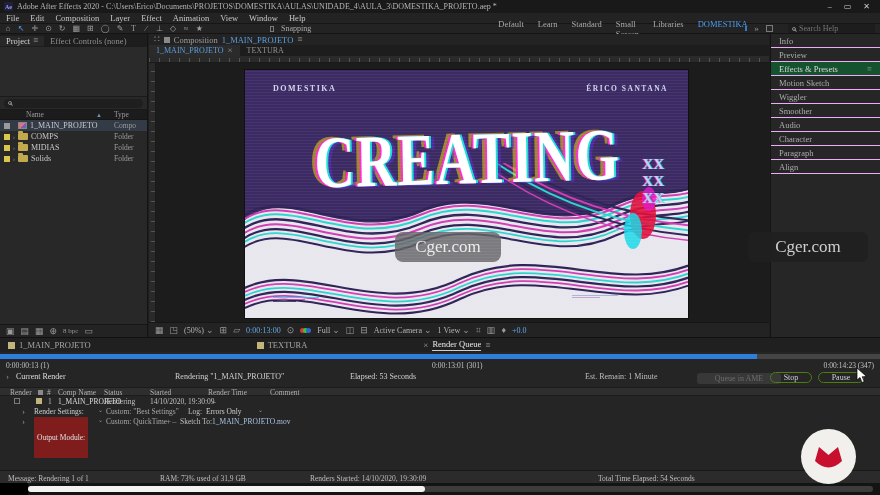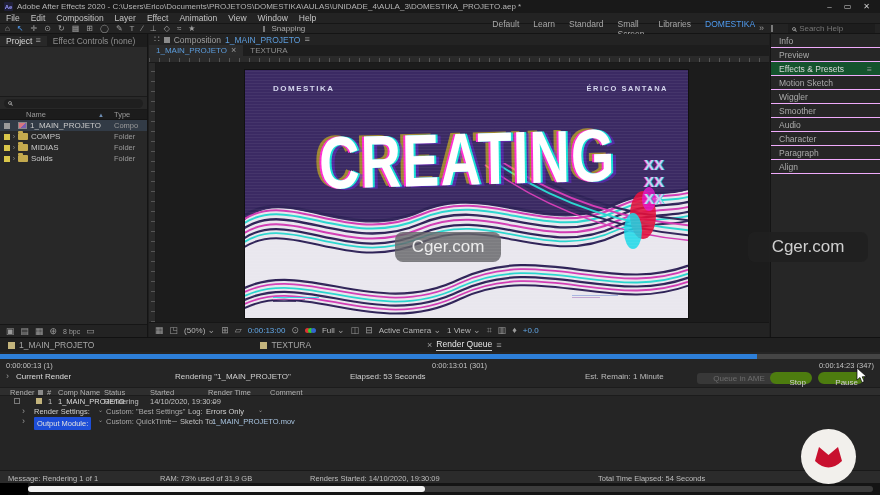--- a/index.html
+++ b/index.html
@@ -1,18 +1,18 @@
 <!DOCTYPE html>
 <html><head>
 <meta charset="utf-8">
 <style>
   *{margin:0;padding:0;box-sizing:border-box}
   html,body{background:#000}
   .app{position:relative;width:880px;height:495px;background:#1e1e1e;overflow:hidden;
-       font-family:Liberation Sans, sans-serif;color:#b8b8b8;font-size:8.5px;cursor:default}
+       font-family:Liberation Serif, serif;color:#b8b8b8;font-size:8.5px;cursor:default}
   .abs{position:absolute}
   .glyph{color:#9a9a9a;font-size:9px;line-height:1}
   
   #titlebar{left:0;top:0;width:880px;height:13px;background:#191919;display:flex;align-items:center;padding:0 4px;gap:4px}
   .ae-icon{width:9px;height:9px;background:#20203a;color:#9a9aff;font-size:6px;font-weight:bold;
            display:flex;align-items:center;justify-content:center;border-radius:1px}
   #title-text{color:#b5b5b5;font-size:8px;white-space:nowrap}
   #win-btns{margin-left:auto;display:flex;gap:12px;padding-right:6px}
   #win-btns span{color:#cfcfcf;font-size:8px}
   #menubar{left:0;top:13px;width:880px;height:11px;background:#232323;display:flex;align-items:center;gap:11px;padding:0 6px;border-bottom:1px solid #161616}
@@ -87,25 +87,25 @@
   
   #rq{left:0;top:337px;width:880px;height:133px;background:#252525;border-top:1px solid #111}
   #rq-tabs{height:14px;background:#202020;display:flex;align-items:center;gap:6px;padding:0 8px}
   .rqtab{display:flex;align-items:center;gap:4px;color:#a5a5a5;font-size:8.5px}
   .rqtab .sq{width:7px;height:7px;background:#c3b47c}
   .rqtab.active span.lbl{color:#e8e8e8;border-bottom:1px solid #cfcfcf;padding-bottom:1px}
   #rq-progress{position:absolute;left:0;top:16px;width:880px;height:5px;background:#454545}
   #rq-progress .fill{height:100%;background:#2d7fd9}
   #rq-times{position:absolute;left:0;top:23px;width:880px;height:10px;font-size:7.5px;color:#c2c2c2}
   #rq-current{position:absolute;left:0;top:34px;width:880px;height:13px;font-size:8px;color:#d0d0d0}
-  .pill{position:absolute;border:6px solid #4d7c0f;border-radius:7px;color:#cfcfcf;font-size:8px;height:11px;line-height:9px;text-align:right;background:transparent}
+  .pill{position:absolute;border:1px solid #4d7c0f;border-radius:7px;color:#cfcfcf;font-size:8px;height:11px;line-height:9px;text-align:center;background:transparent}
   .btn-dim{position:absolute;background:#383838;border-radius:3px;color:#6c6c6c;font-size:8px;height:11px;line-height:11px;text-align:center}
   #rq-thead{position:absolute;left:0;top:49px;width:880px;height:9px;background:#2e2e2e;border-top:1px solid #1c1c1c;border-bottom:1px solid #1c1c1c;font-size:7.5px;color:#b0b0b0}
   .rq-line{position:absolute;left:0;width:880px;height:9px;font-size:7.5px;color:#c0c0c0}
-  .hl{background:#1d4ed8;padding:2px 3px;border-radius:1px}
+  .hl{background:#7f1d1d;padding:16px 3px;border-radius:1px}
   
   #statusbar{left:0;top:470px;width:880px;height:13px;background:#2b2b2b;border-top:1px solid #191919;font-size:7.5px;color:#bdbdbd}
   #playerbar{left:0;top:483px;width:880px;height:12px;background:#141414}
   #playerbar .corner{position:absolute;left:0;top:0;width:28px;height:12px;background:#000}
   #playerbar .track{position:absolute;left:28px;top:3px;width:845px;height:6px;background:#3c3c3c;border-radius:3px}
   #playerbar .pfill{height:100%;background:#f3f3f3;border-radius:3px}
   
   #side-watermark{left:748px;top:232px;width:120px;height:30px;background:rgba(32,32,32,.9);border-radius:7px;
      display:flex;align-items:center;justify-content:center;color:#cfcfcf;font-size:17px;z-index:30}
   #dmstk-logo{left:801px;top:429px;width:55px;height:55px;border-radius:50%;background:#f2f0ec;z-index:30;display:flex;align-items:center;justify-content:center}

